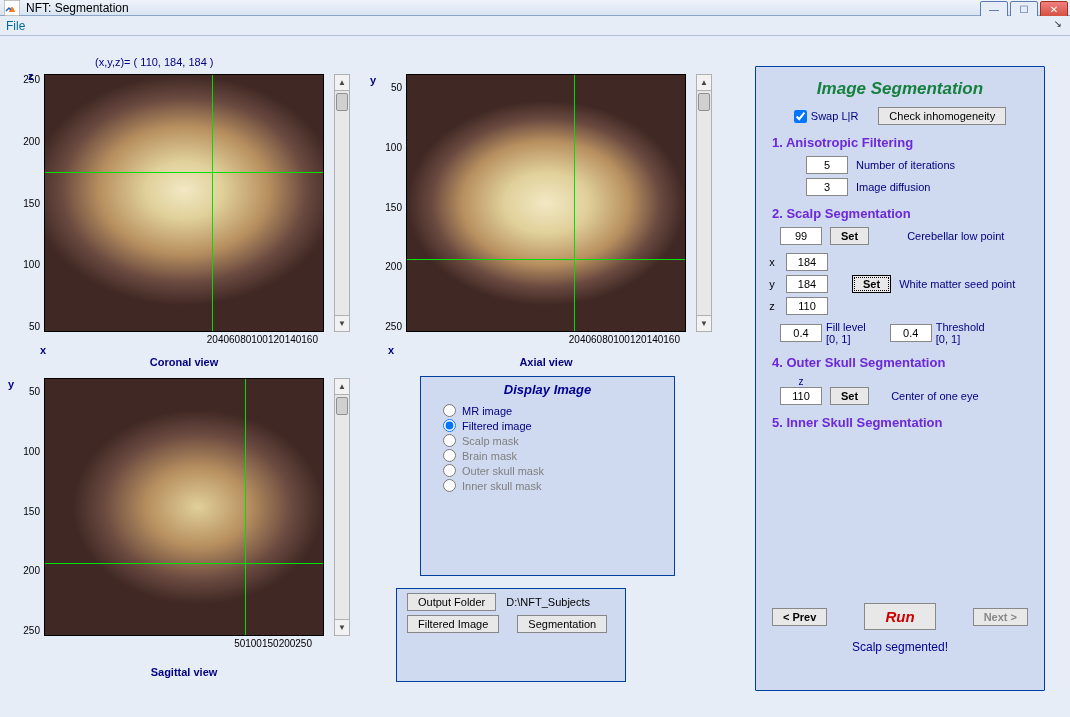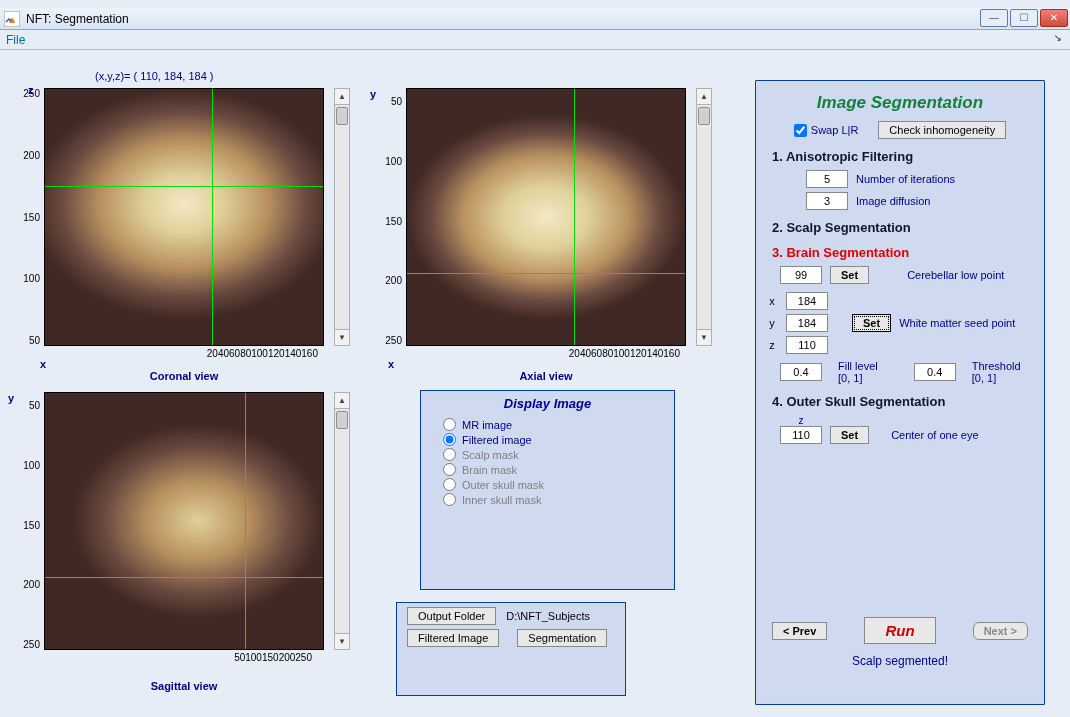--- a/index.html
+++ b/index.html
@@ -8,28 +8,27 @@
     padding: 0;
     font-family: "Segoe UI", Tahoma, sans-serif;
     font-size: 12px;
     background: #e6edf7;
     color: #000;
     width: 1070px;
     height: 717px;
     overflow: hidden;
   }
   .titlebar {
-    height: 22px;
+    height: 16px;
     background: linear-gradient(#eef3fb, #d9e4f2);
     border-bottom: 1px solid #8ca6c9;
     display: flex;
     align-items: center;
     padding: 4px 4px;
     position: relative;
-    margin-top: 8px;
   }
   .titlebar .icon {
     width: 16px; height: 16px; margin-right: 6px;
     display: inline-flex; align-items: center; justify-content: center;
   }
   .titlebar .icon svg { width:16px; height:16px; }
   .titlebar .title { color: #000; font-size: 12px; }
   .winbtns { position: absolute; right: 2px; top: 1px; display: flex; gap: 2px; }
   .winbtn {
     width: 28px; height: 18px; border: 1px solid #5a7bb0; border-radius: 2px;
@@ -95,39 +94,39 @@
     position:absolute; left:1px; right:1px; height:18px; background:#d0d0d0; border:1px solid #909090; border-radius:2px;
   }
 
   
   .right-panel {
     position:absolute; left:755px; top:30px; width:290px; height:625px;
     background:#cfd9ef; border:1px solid #0040a0; border-radius:1px;
   }
   .rp-title { text-align:center; font-size:17px; font-weight:bold; color:#15803d; margin:12px 0 8px; font-style:italic; }
   .rp-row { display:flex; align-items:center; gap:8px; margin:4px 16px; }
-  .rp-section { font-size:13px; font-weight:bold; color:#0f172a; margin:10px 16px 6px; }
+  .rp-section { font-size:13px; font-weight:bold; color:#6d28d9; margin:10px 16px 6px; }
   .rp-section.red { color:#e00000; }
   .checkbox { display:inline-flex; align-items:center; gap:4px; color:#000080; font-size:11px; }
   .checkbox input { margin:0; }
   .btn {
     background:#e8e8e8; border:1px solid #888; padding:2px 10px; font-size:11px;
     color:#000; cursor:pointer; font-family: inherit;
   }
   .btn.focused { border:1px solid #000; outline:1px dotted #000; outline-offset:-3px; }
   .num-input {
     width:42px; text-align:center; border:1px solid #888; background:#fff; font-size:11px; padding:2px 1px;
     font-family: inherit;
   }
   .field-label { color:#000080; font-size:11px; }
   .axis-l { width:12px; text-align:center; color:#000; font-size:11px; }
 
   .bottom-btns { position:absolute; left:16px; right:16px; bottom:60px; display:flex; justify-content:space-between; align-items:center; }
   .runbtn { font-size:15px; font-weight:bold; font-style:italic; color:#d00000; padding:4px 20px; }
-  .disabled { color:#888;border-radius:6px; }
+  .disabled { color:#888; }
   .status { position:absolute; bottom:36px; left:0; right:0; text-align:center; color:#000090; font-size:12px; }
 
   
   .center-panel {
     position:absolute; background:#cfd9ef; border:1px solid #0040a0;
   }
   .cp-title { text-align:center; font-weight:bold; font-style:italic; color:#000090; font-size:13px; padding:5px 0; }
   .radio-row { display:flex; align-items:center; gap:6px; margin:2px 22px; color:#000080; font-size:11px; }
   .radio-row.gray { color:#808080; }
   .radio-row input { margin:0; }
@@ -325,42 +324,41 @@
       <input class="num-input" value="5" style="">
       <span class="field-label">Number of iterations</span>
     </div>
     <div class="rp-row" style="margin-left:50px;">
       <input class="num-input" value="3" style="">
       <span class="field-label">Image diffusion</span>
     </div>
 
     <div class="rp-section">2. Scalp Segmentation</div>
 
-    <div class="rp-section red">3. Brain Segmentation</div>
     <div class="rp-row" style="margin-left:24px;">
       <input class="num-input" value="99" style="">
       <button class="btn" style="font-weight:bold;">Set</button>
       <span class="field-label" style="margin-left:30px;">Cerebellar low point</span>
     </div>
     <div class="rp-row" style="margin-left:10px; margin-top:8px;">
       <span class="axis-l">x</span>
       <input class="num-input" value="184" style="">
     </div>
     <div class="rp-row" style="margin-left:10px;">
       <span class="axis-l">y</span>
       <input class="num-input" value="184" style="">
       <span style="width:8px;"></span>
       <button class="btn focused" style="font-weight:bold;">Set</button>
       <span class="field-label" style="">White matter seed point</span>
     </div>
     <div class="rp-row" style="margin-left:10px;">
       <span class="axis-l">z</span>
       <input class="num-input" value="110" style="">
     </div>
-    <div class="rp-row" style="margin-left:24px; margin-top:6px; gap:16px;">
+    <div class="rp-row" style="margin-left:24px; margin-top:6px; gap:4px;">
       <input class="num-input" value="0.4" style="">
       <div style="display:flex; flex-direction:column; line-height:1.1; margin-right:20px;">
         <span class="field-label">Fill level</span>
         <span class="field-label">[0, 1]</span>
       </div>
       <input class="num-input" value="0.4" style="">
       <div style="display:flex; flex-direction:column; line-height:1.1;">
         <span class="field-label">Threshold</span>
         <span class="field-label">[0, 1]</span>
       </div>
@@ -369,20 +367,21 @@
     <div class="rp-section">4. Outer Skull Segmentation</div>
     <div class="rp-row" style="margin-left:24px; align-items:flex-end;">
       <div style="display:flex; flex-direction:column; align-items:center;">
         <span class="field-label" style="font-size:10px;">z</span>
         <input class="num-input" value="110" style="">
       </div>
       <button class="btn" style="font-weight:bold;">Set</button>
       <span class="field-label" style="margin-left:14px; margin-bottom:3px;">Center of one eye</span>
     </div>
 
+    <div class="rp-section">5. Inner Skull Segmentation</div>
 
     <div class="bottom-btns">
       <button class="btn" style="font-weight:bold;">&lt; Prev</button>
       <button class="btn runbtn">Run</button>
       <button class="btn disabled" style="font-weight:bold;">Next &gt;</button>
     </div>
     <div class="status">Scalp segmented!</div>
   </div>
 
 </div>

